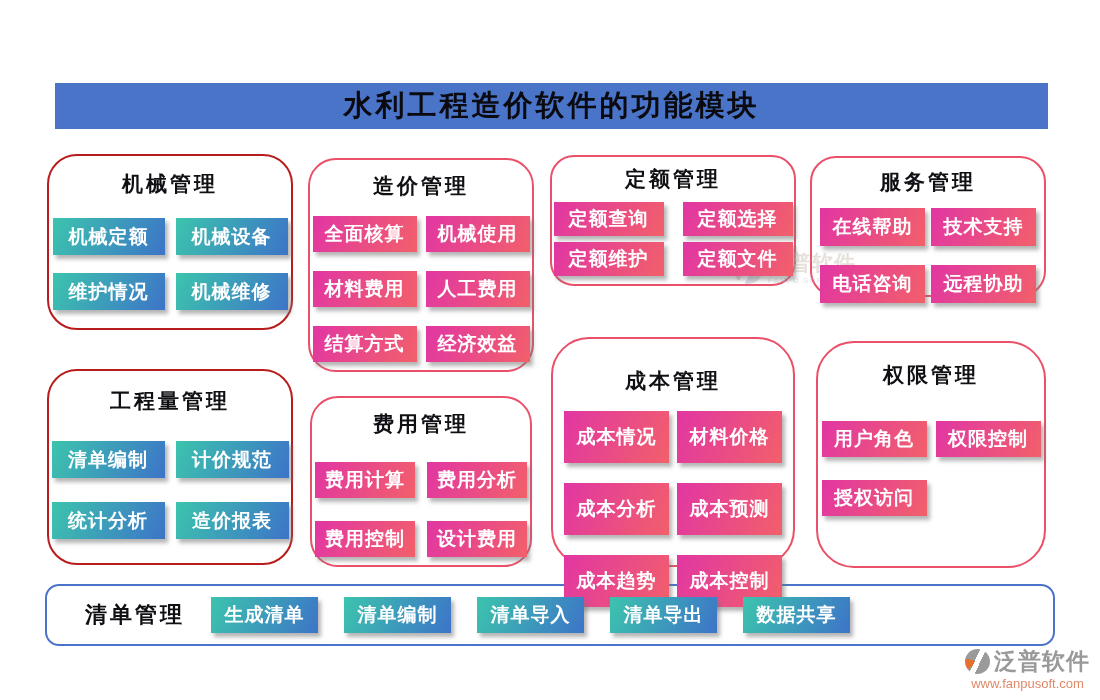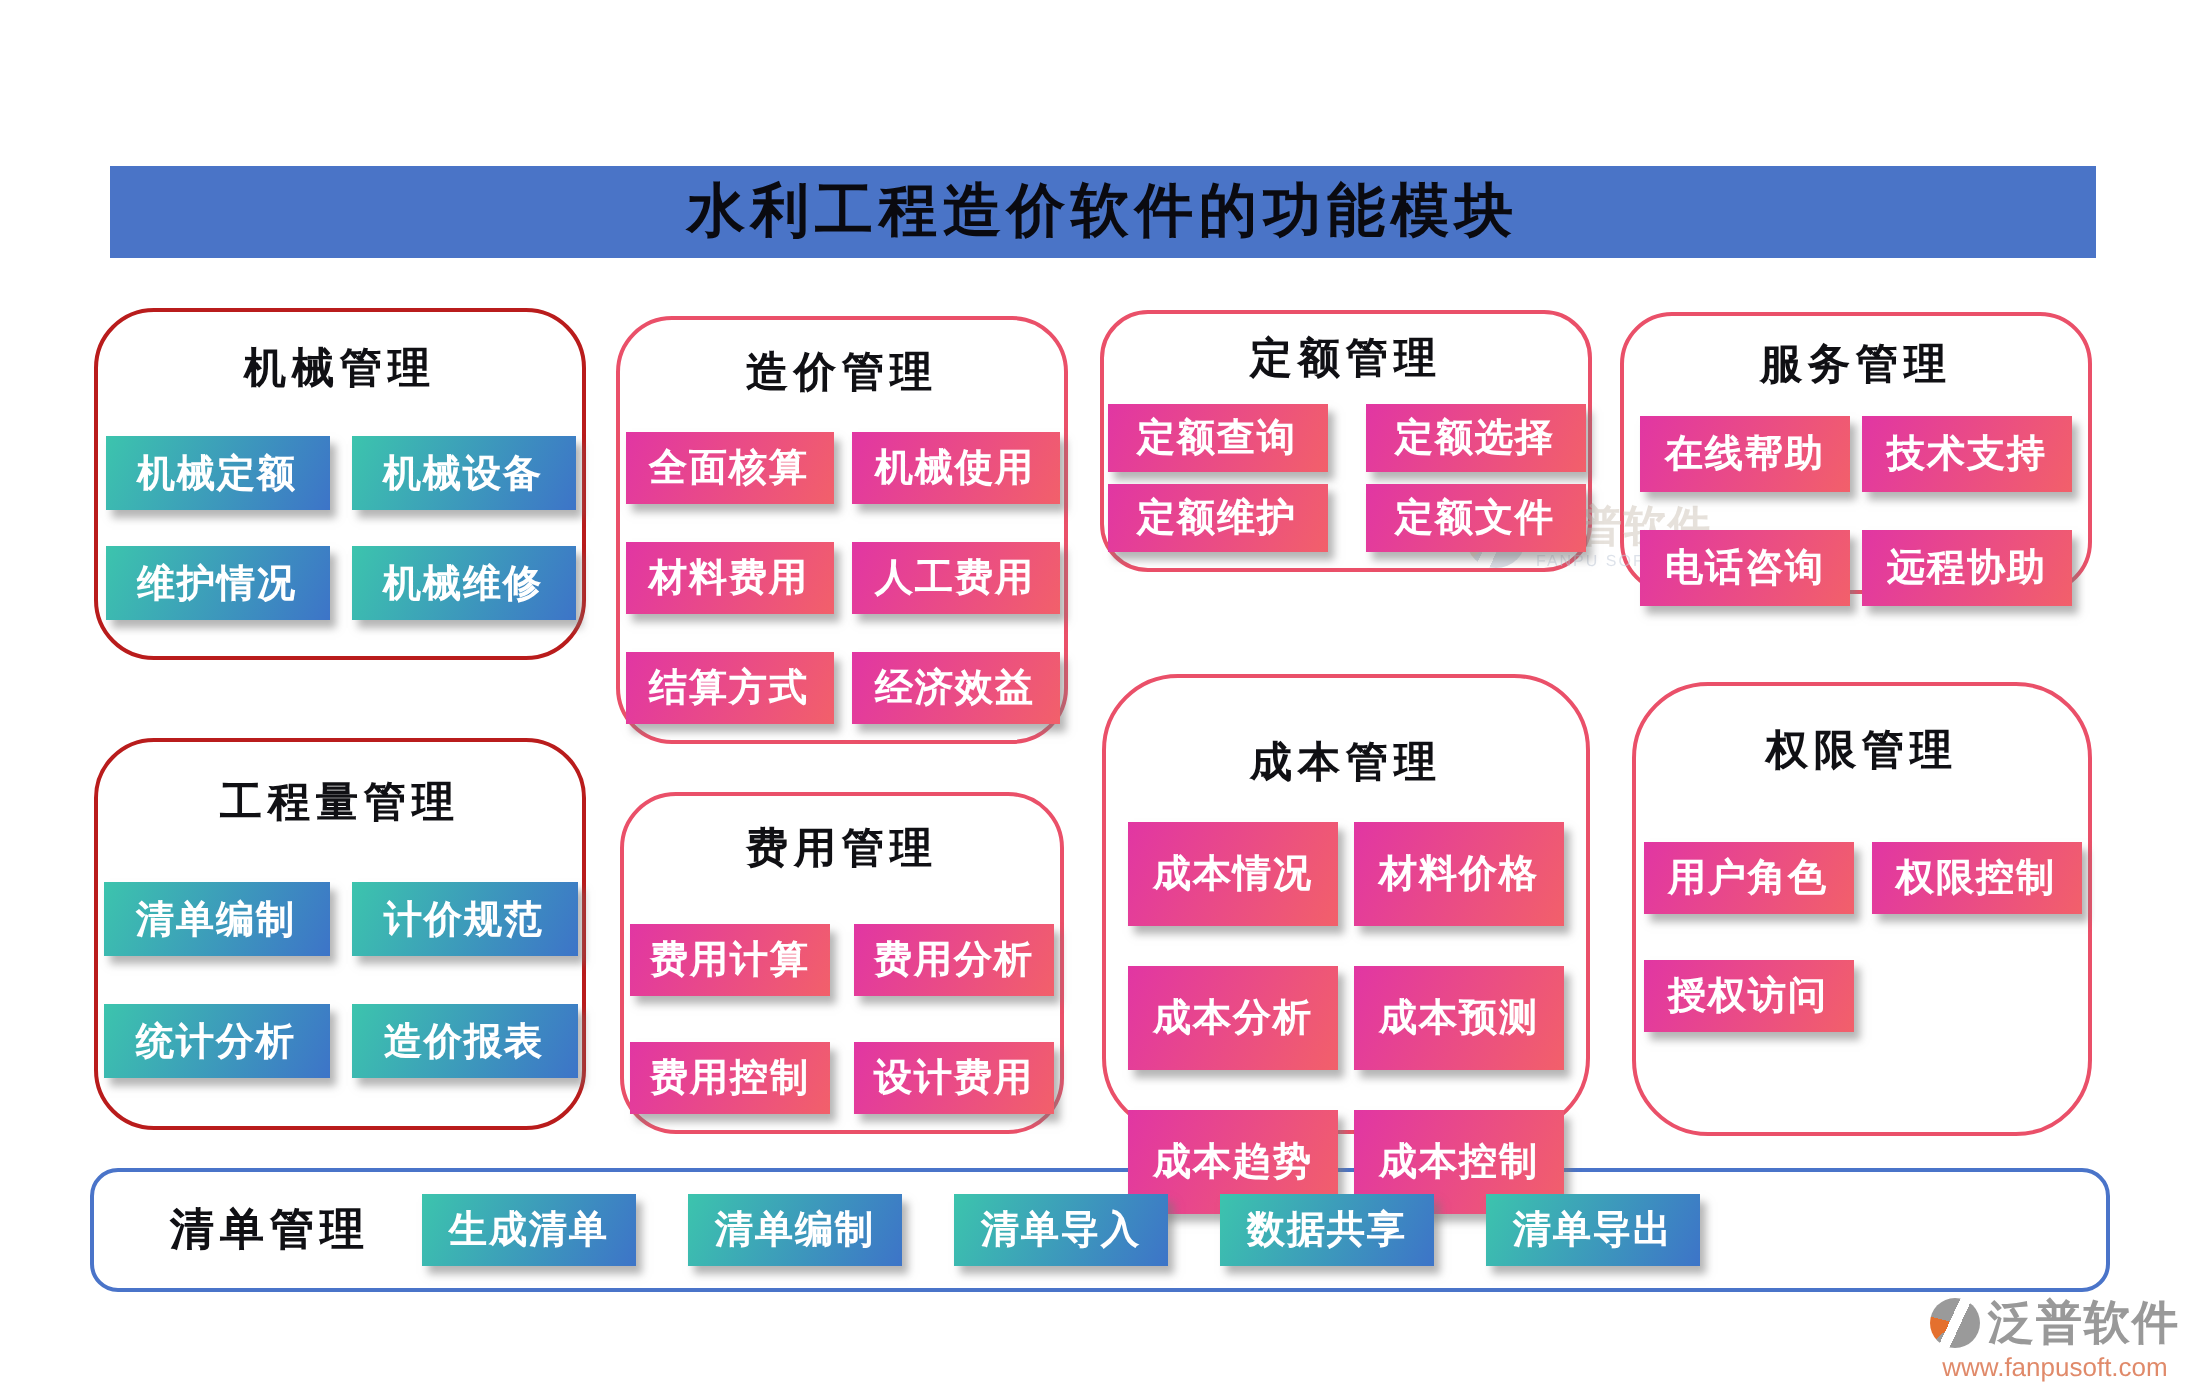--- a/index.html
+++ b/index.html
@@ -221,22 +221,22 @@
     <span class="wm-cn">泛普软件</span>
     <span class="wm-sub">FANPU SOFTWARE</span>
   </span>
 </div>
 
 <div class="bottom-bar">
   <div class="bar-title">清单管理</div>
   <div class="btn teal">生成清单</div>
   <div class="btn teal">清单编制</div>
   <div class="btn teal">清单导入</div>
+  <div class="btn teal">清单导出</div>
   <div class="btn teal">数据共享</div>
-  <div class="btn teal">清单导出</div>
 </div>
 
 <div class="site-logo">
   <div class="logo-row">
     <span class="logo-icon"></span>
     <span class="logo-name">泛普软件</span>
   </div>
   <div class="logo-url">www.fanpusoft.com</div>
 </div>
 

